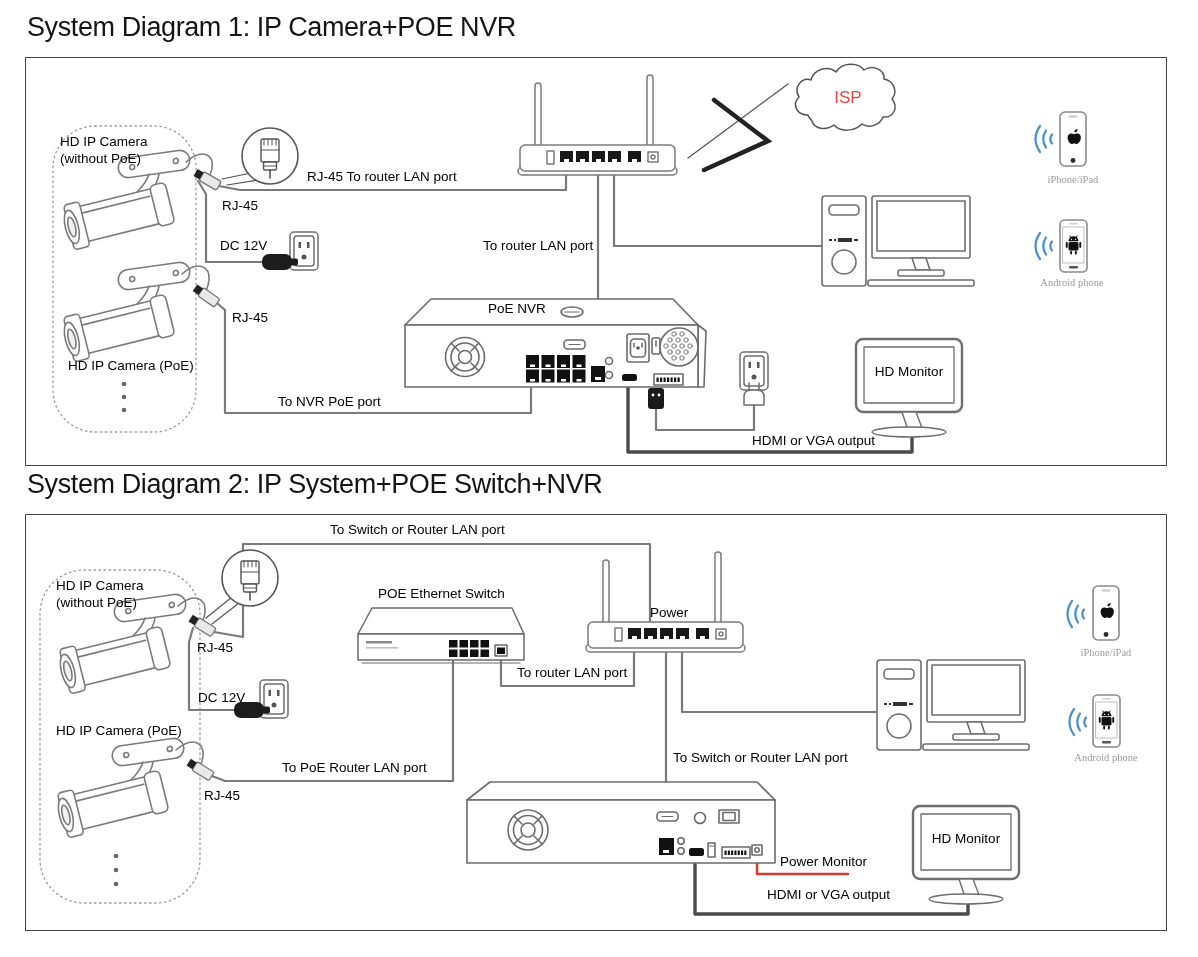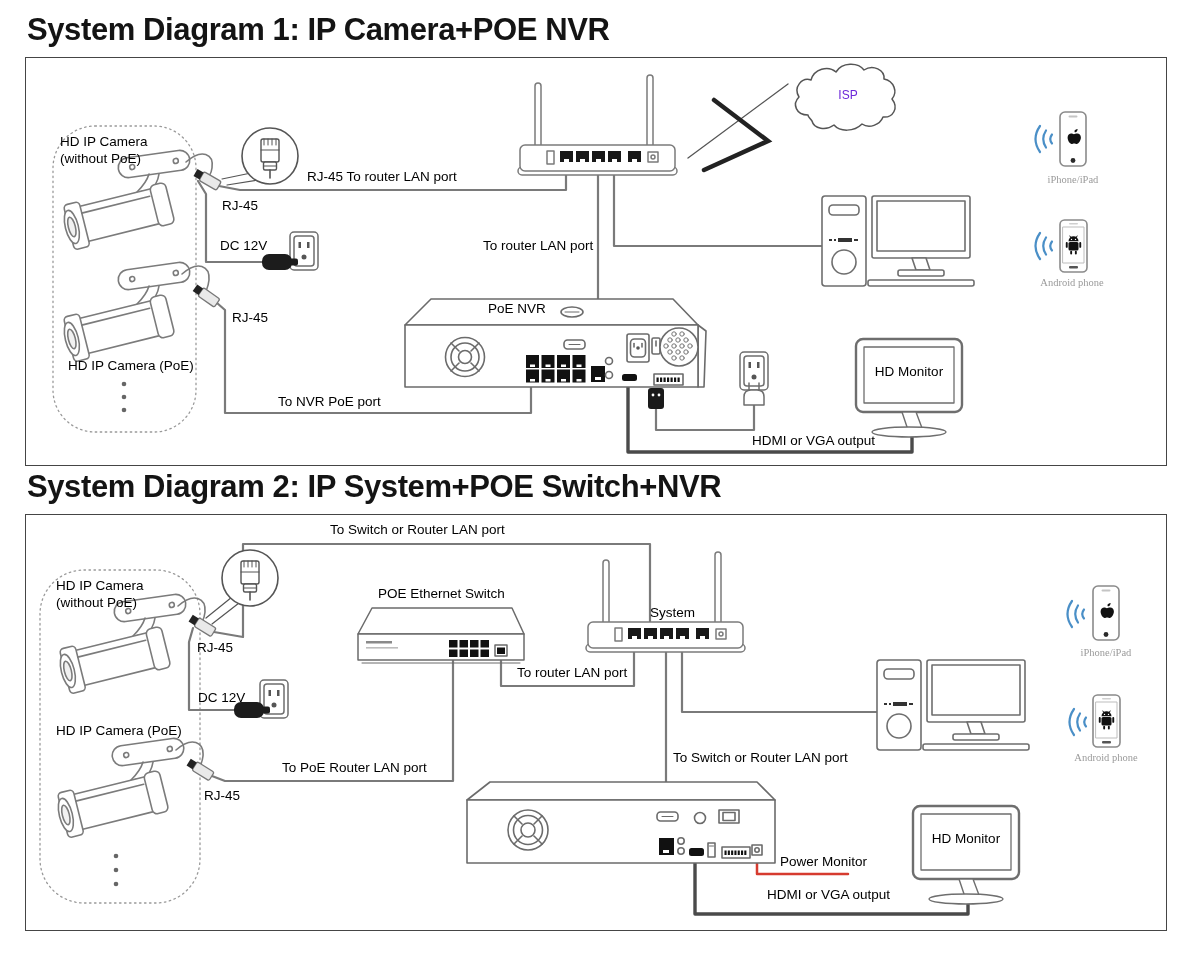--- a/index.html
+++ b/index.html
@@ -1,23 +1,23 @@
 <!DOCTYPE html>
 <html><head>
 <meta charset="utf-8">
 <style>
   html,body{margin:0;padding:0;background:#fff;}
   body{width:1198px;height:957px;position:relative;overflow:hidden;
        font-family:"Liberation Sans",sans-serif;}
   .frame{position:absolute;border:1.6px solid #454545;background:#fff;box-sizing:border-box;z-index:0;}
   svg.art{position:absolute;left:0;top:0;z-index:1;}
-  .title{position:absolute;z-index:2;font-weight:700;font-size:31px;color:#141414;
+  .title{position:absolute;z-index:2;font-weight:400;font-size:27px;color:#141414;
          letter-spacing:-0.4px;white-space:nowrap;}
   .lbl{position:absolute;z-index:2;font-size:13.5px;color:#000000;white-space:nowrap;}
-  .lbl.big{font-size:12px;color:#6d28d9;}
+  .lbl.big{font-size:17px;color:#ef4444;}
   .lbl.small{font-size:10.5px;color:#9a9a9a;font-family:Liberation Serif, serif;}
   .lbl.center{text-align:center;}
 </style>
 </head>
 <body>
 
 <div class="frame" style="left:25px;top:57px;width:1142px;height:409px"></div>
 <div class="frame" style="left:25px;top:514px;width:1142px;height:417px"></div>
 
 <svg class="art" width="1198" height="957" viewBox="0 0 1198 957" stroke-linecap="round" stroke-linejoin="round">
@@ -420,21 +420,21 @@
 <div class="lbl small center" style="left:1042px;top:174px;width:62px">iPhone/iPad</div>
 <div class="lbl small center" style="left:1036px;top:277px;width:72px">Android phone</div>
 
 <div class="lbl" style="left:330px;top:522px">To Switch or Router LAN port</div>
 <div class="lbl" style="left:56px;top:578px">HD IP Camera</div>
 <div class="lbl" style="left:56px;top:595px">(without PoE)</div>
 <div class="lbl" style="left:197px;top:640px">RJ-45</div>
 <div class="lbl" style="left:198px;top:690px">DC 12V</div>
 <div class="lbl" style="left:378px;top:586px">POE Ethernet Switch</div>
 <div class="lbl" style="left:517px;top:665px">To router LAN port</div>
-<div class="lbl" style="left:650px;top:605px">System</div>
+<div class="lbl" style="left:650px;top:605px">Power</div>
 <div class="lbl" style="left:56px;top:723px">HD IP Camera (PoE)</div>
 <div class="lbl" style="left:204px;top:788px">RJ-45</div>
 <div class="lbl" style="left:282px;top:760px">To PoE Router LAN port</div>
 <div class="lbl" style="left:673px;top:750px">To Switch or Router LAN port</div>
 <div class="lbl" style="left:780px;top:854px">Power Monitor</div>
 <div class="lbl" style="left:767px;top:887px">HDMI or VGA output</div>
 <div class="lbl center" style="left:921px;top:831px;width:90px">HD Monitor</div>
 <div class="lbl small center" style="left:1075px;top:647px;width:62px">iPhone/iPad</div>
 <div class="lbl small center" style="left:1068px;top:752px;width:76px">Android phone</div>
 

